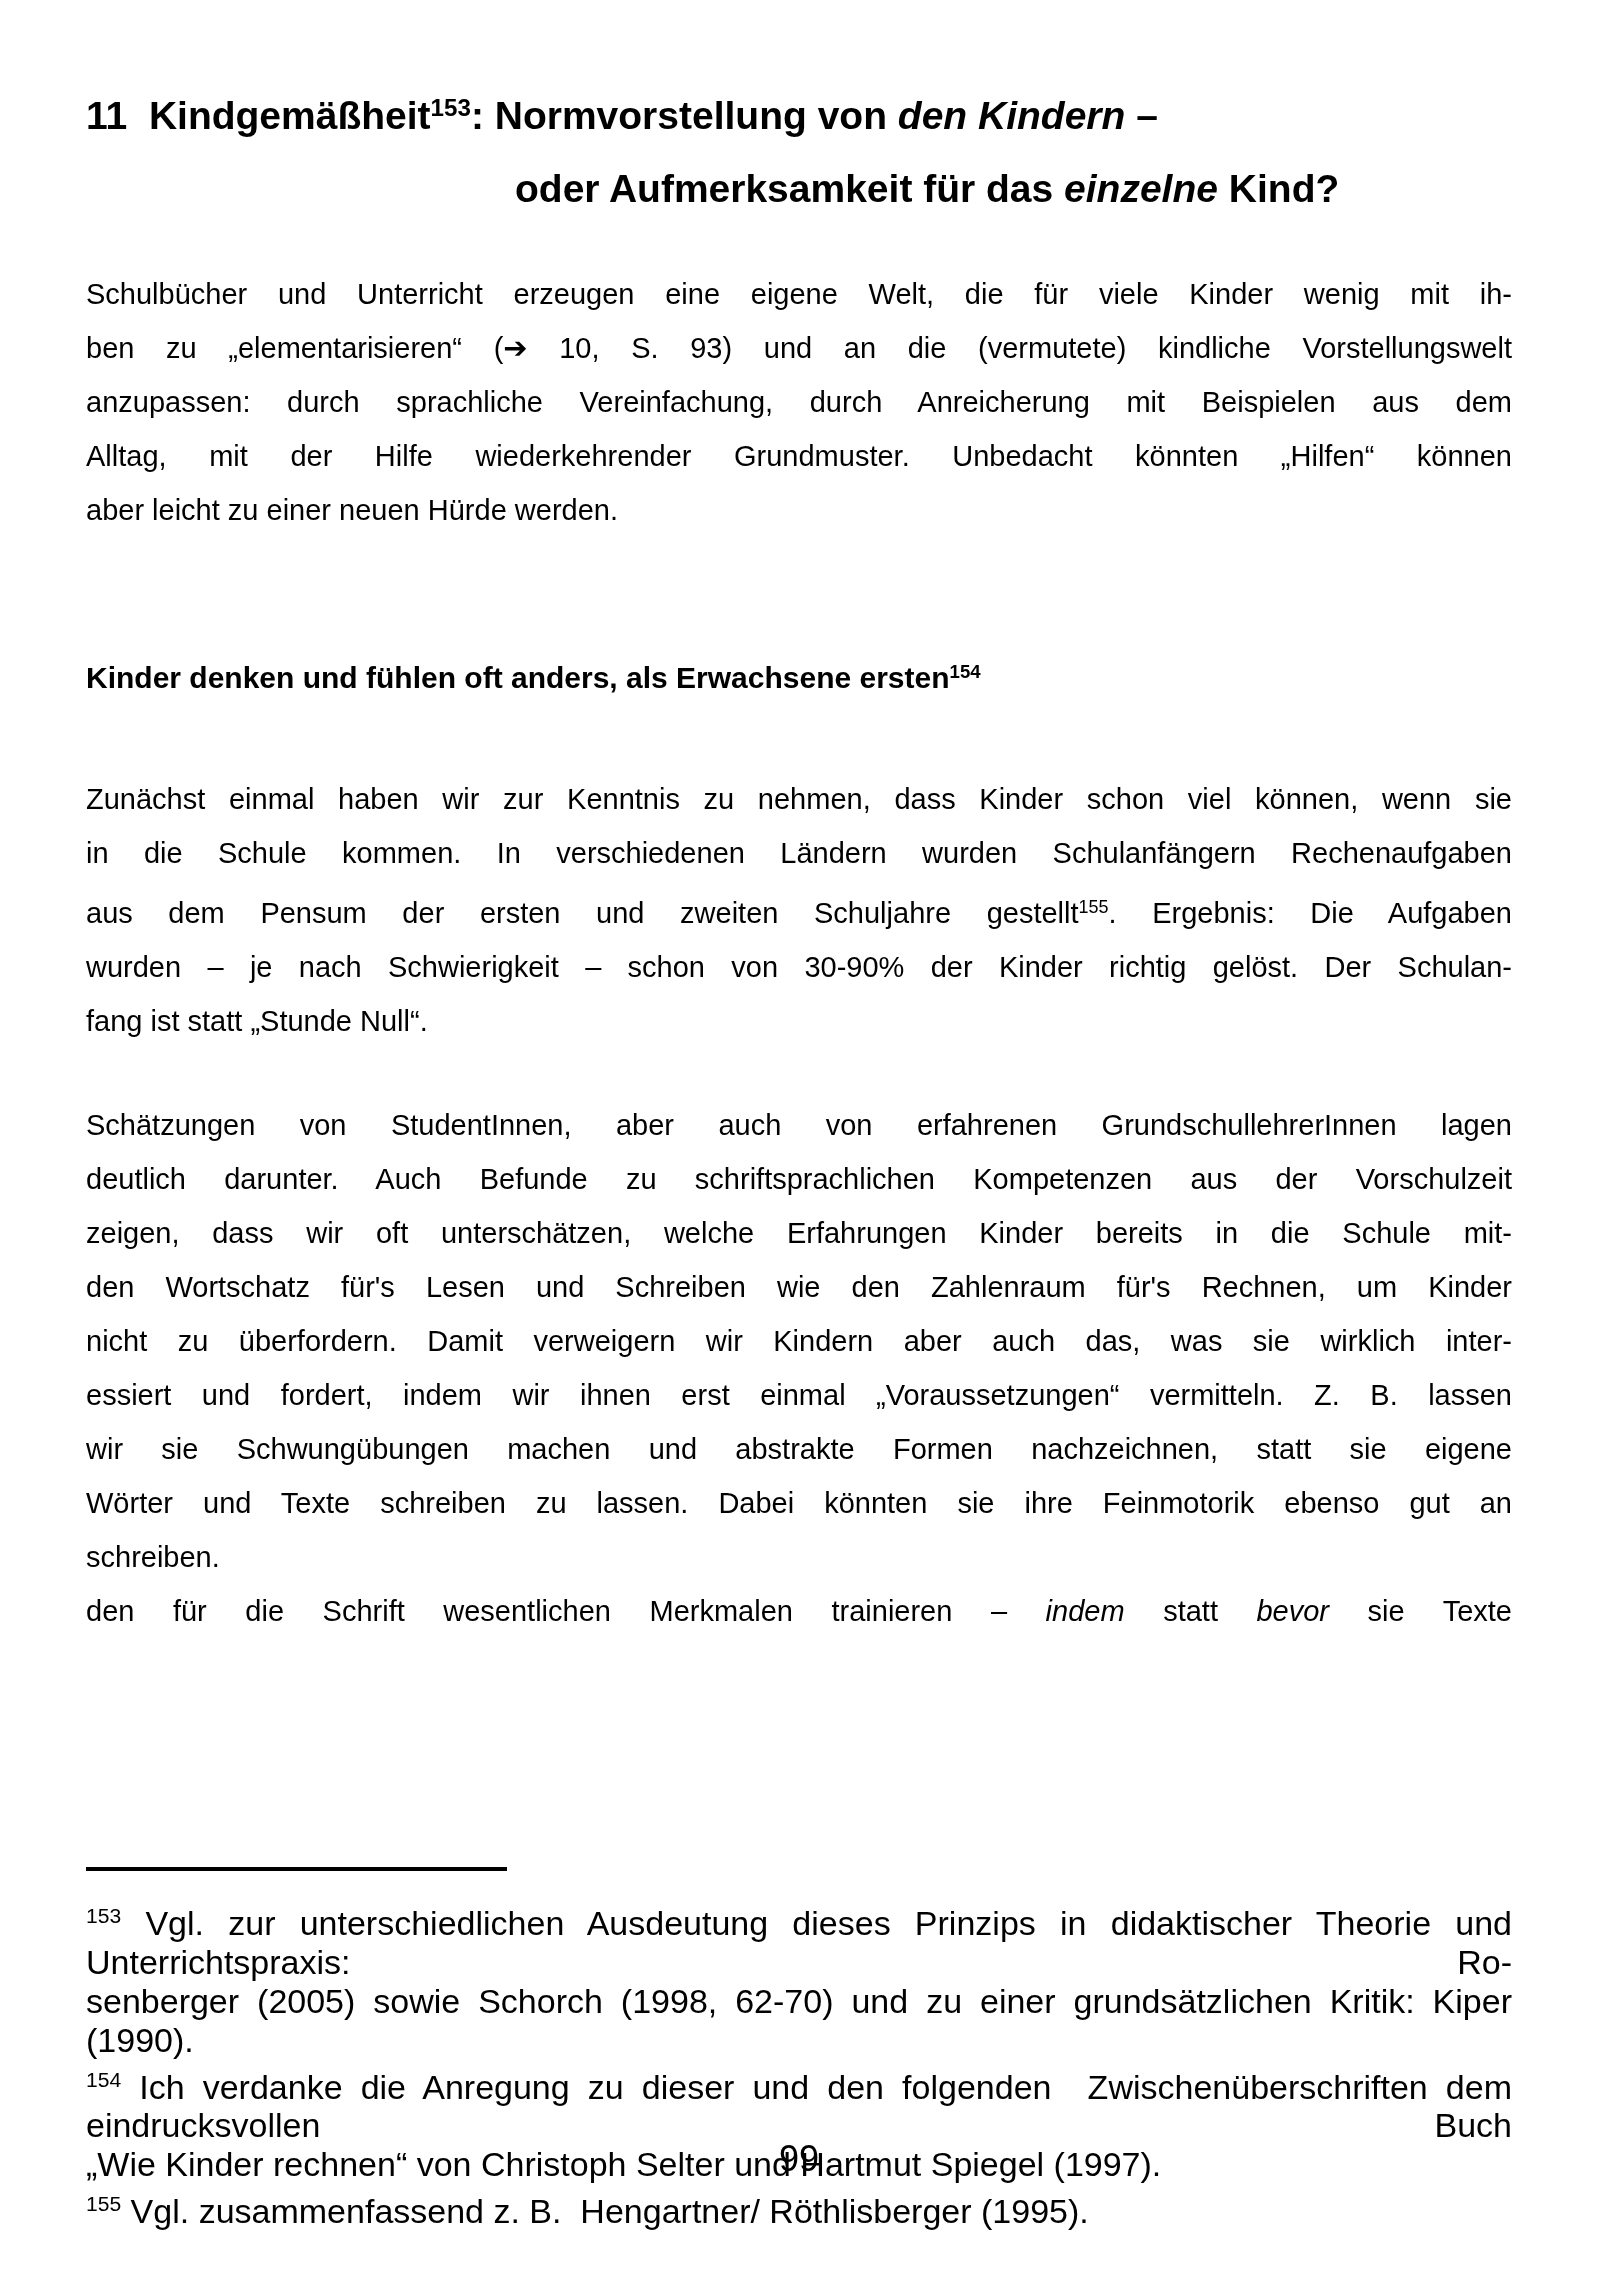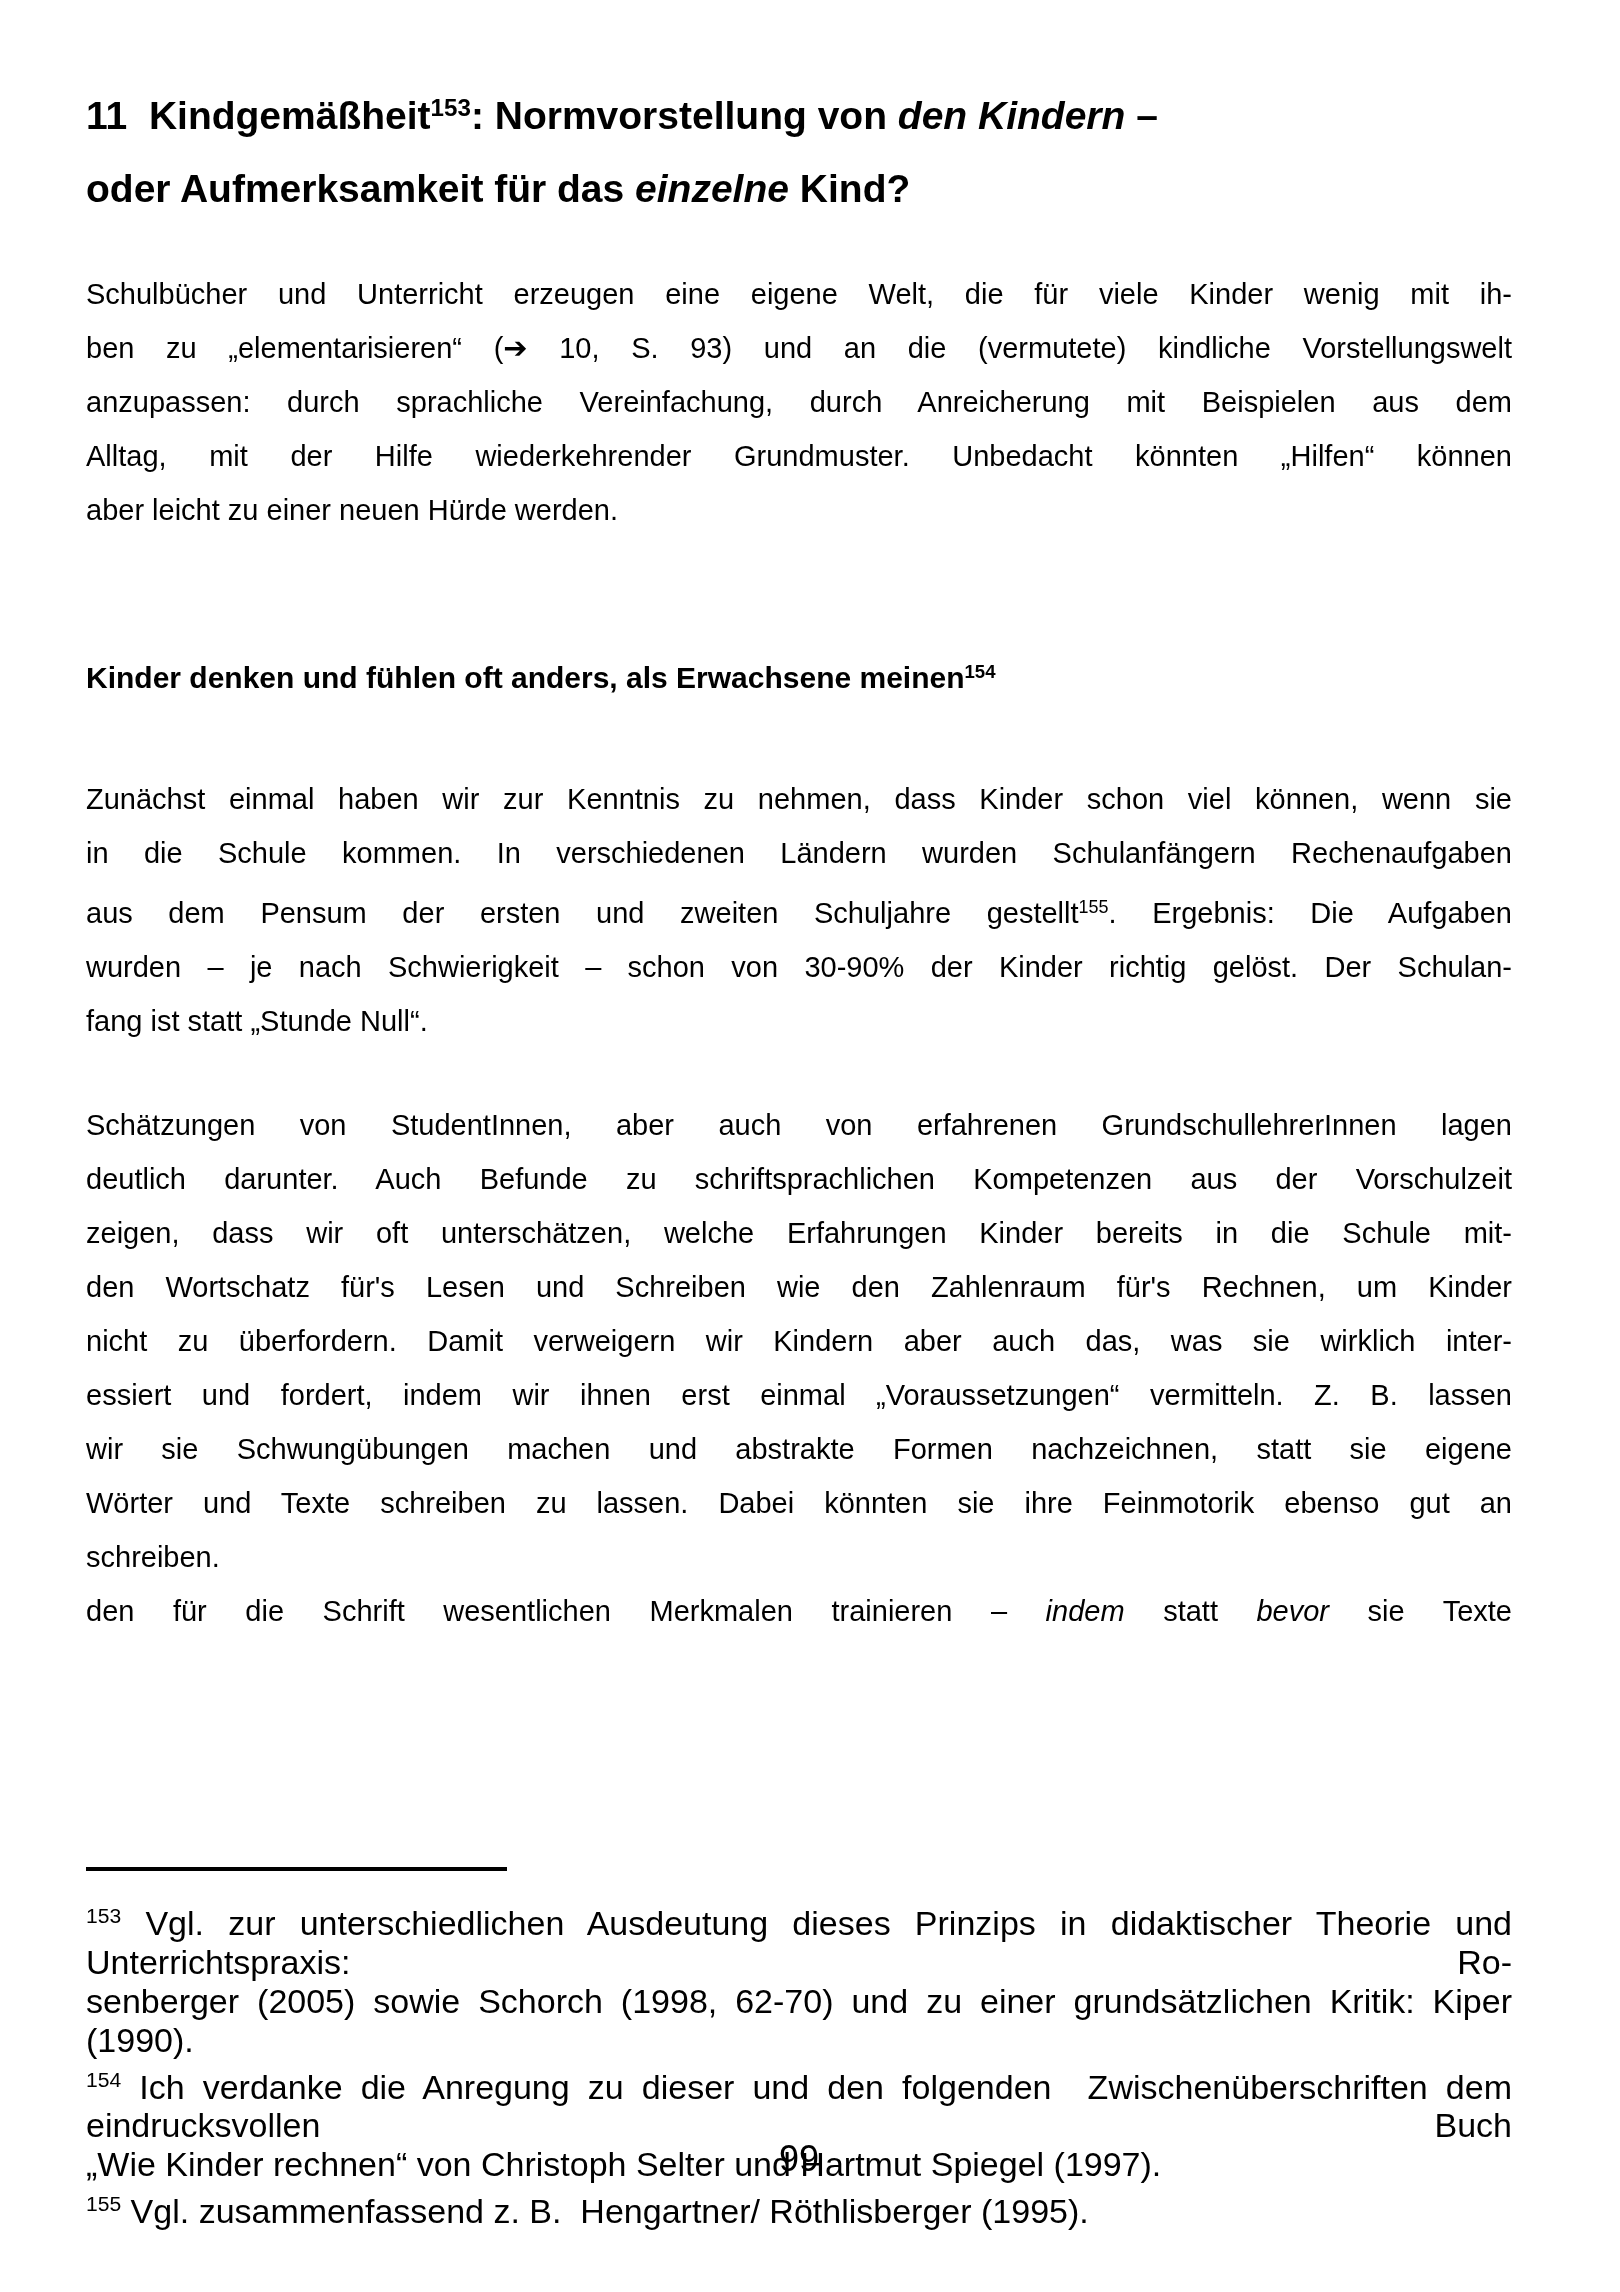--- a/index.html
+++ b/index.html
@@ -9,21 +9,21 @@
     height:2293px;
     background:#ffffff;
     color:#000000;
     font-family:"Liberation Sans","DejaVu Sans",sans-serif;
     overflow:hidden;
   }
   .block{position:absolute;left:86px;width:1426px;}
   
   .title{top:71px;font-size:39px;font-weight:bold;line-height:73px;}
   .title .tline{white-space:pre;}
-  .title .tline2{}
+  .title .tline2{margin-left:429px;}
   
   .bodytext{font-size:29px;line-height:54px;}
   .p1{top:267px;}
   .p2{top:772px;}
   .p3{top:1098px;}
   .subheading{top:645px;font-size:30px;font-weight:bold;line-height:54px;white-space:pre;}
   
   .line{white-space:pre-wrap;text-align:justify;text-align-last:justify;}
   .line.last{text-align-last:left;}
   
@@ -46,21 +46,21 @@
   </div>
 
   <div class="block bodytext p1">
     <div class="line"><span>Schulbücher und Unterricht erzeugen eine eigene Welt, die für viele Kinder wenig mit ih-</span></div>
     <div class="line"><span>ben zu „elementarisieren“ (➔ 10, S. 93) und an die (vermutete) kindliche Vorstellungswelt</span></div>
     <div class="line"><span>anzupassen: durch sprachliche Vereinfachung, durch Anreicherung mit Beispielen aus dem</span></div>
     <div class="line"><span>Alltag, mit der Hilfe wiederkehrender Grundmuster. Unbedacht könnten „Hilfen“ können</span></div>
     <div class="line last"><span>aber leicht zu einer neuen Hürde werden.</span></div>
   </div>
 
-  <div class="block subheading"><span>Kinder denken und fühlen oft anders, als Erwachsene meinen</span><span class="s-sup">154</span></div>
+  <div class="block subheading"><span>Kinder denken und fühlen oft anders, als Erwachsene ersten</span><span class="s-sup">154</span></div>
 
   <div class="block bodytext p2">
     <div class="line"><span>Zunächst einmal haben wir zur Kenntnis zu nehmen, dass Kinder schon viel können, wenn sie</span></div>
     <div class="line"><span>in die Schule kommen. In verschiedenen Ländern wurden Schulanfängern Rechenaufgaben</span></div>
     <div class="line"><span>aus dem Pensum der ersten und zweiten Schuljahre gestellt</span><span class="s-sup">155</span><span>. Ergebnis: Die Aufgaben</span></div>
     <div class="line"><span>wurden – je nach Schwierigkeit – schon von 30-90% der Kinder richtig gelöst. Der Schulan-</span></div>
     <div class="line last"><span>fang ist statt „Stunde Null“.</span></div>
   </div>
 
   <div class="block bodytext p3">

